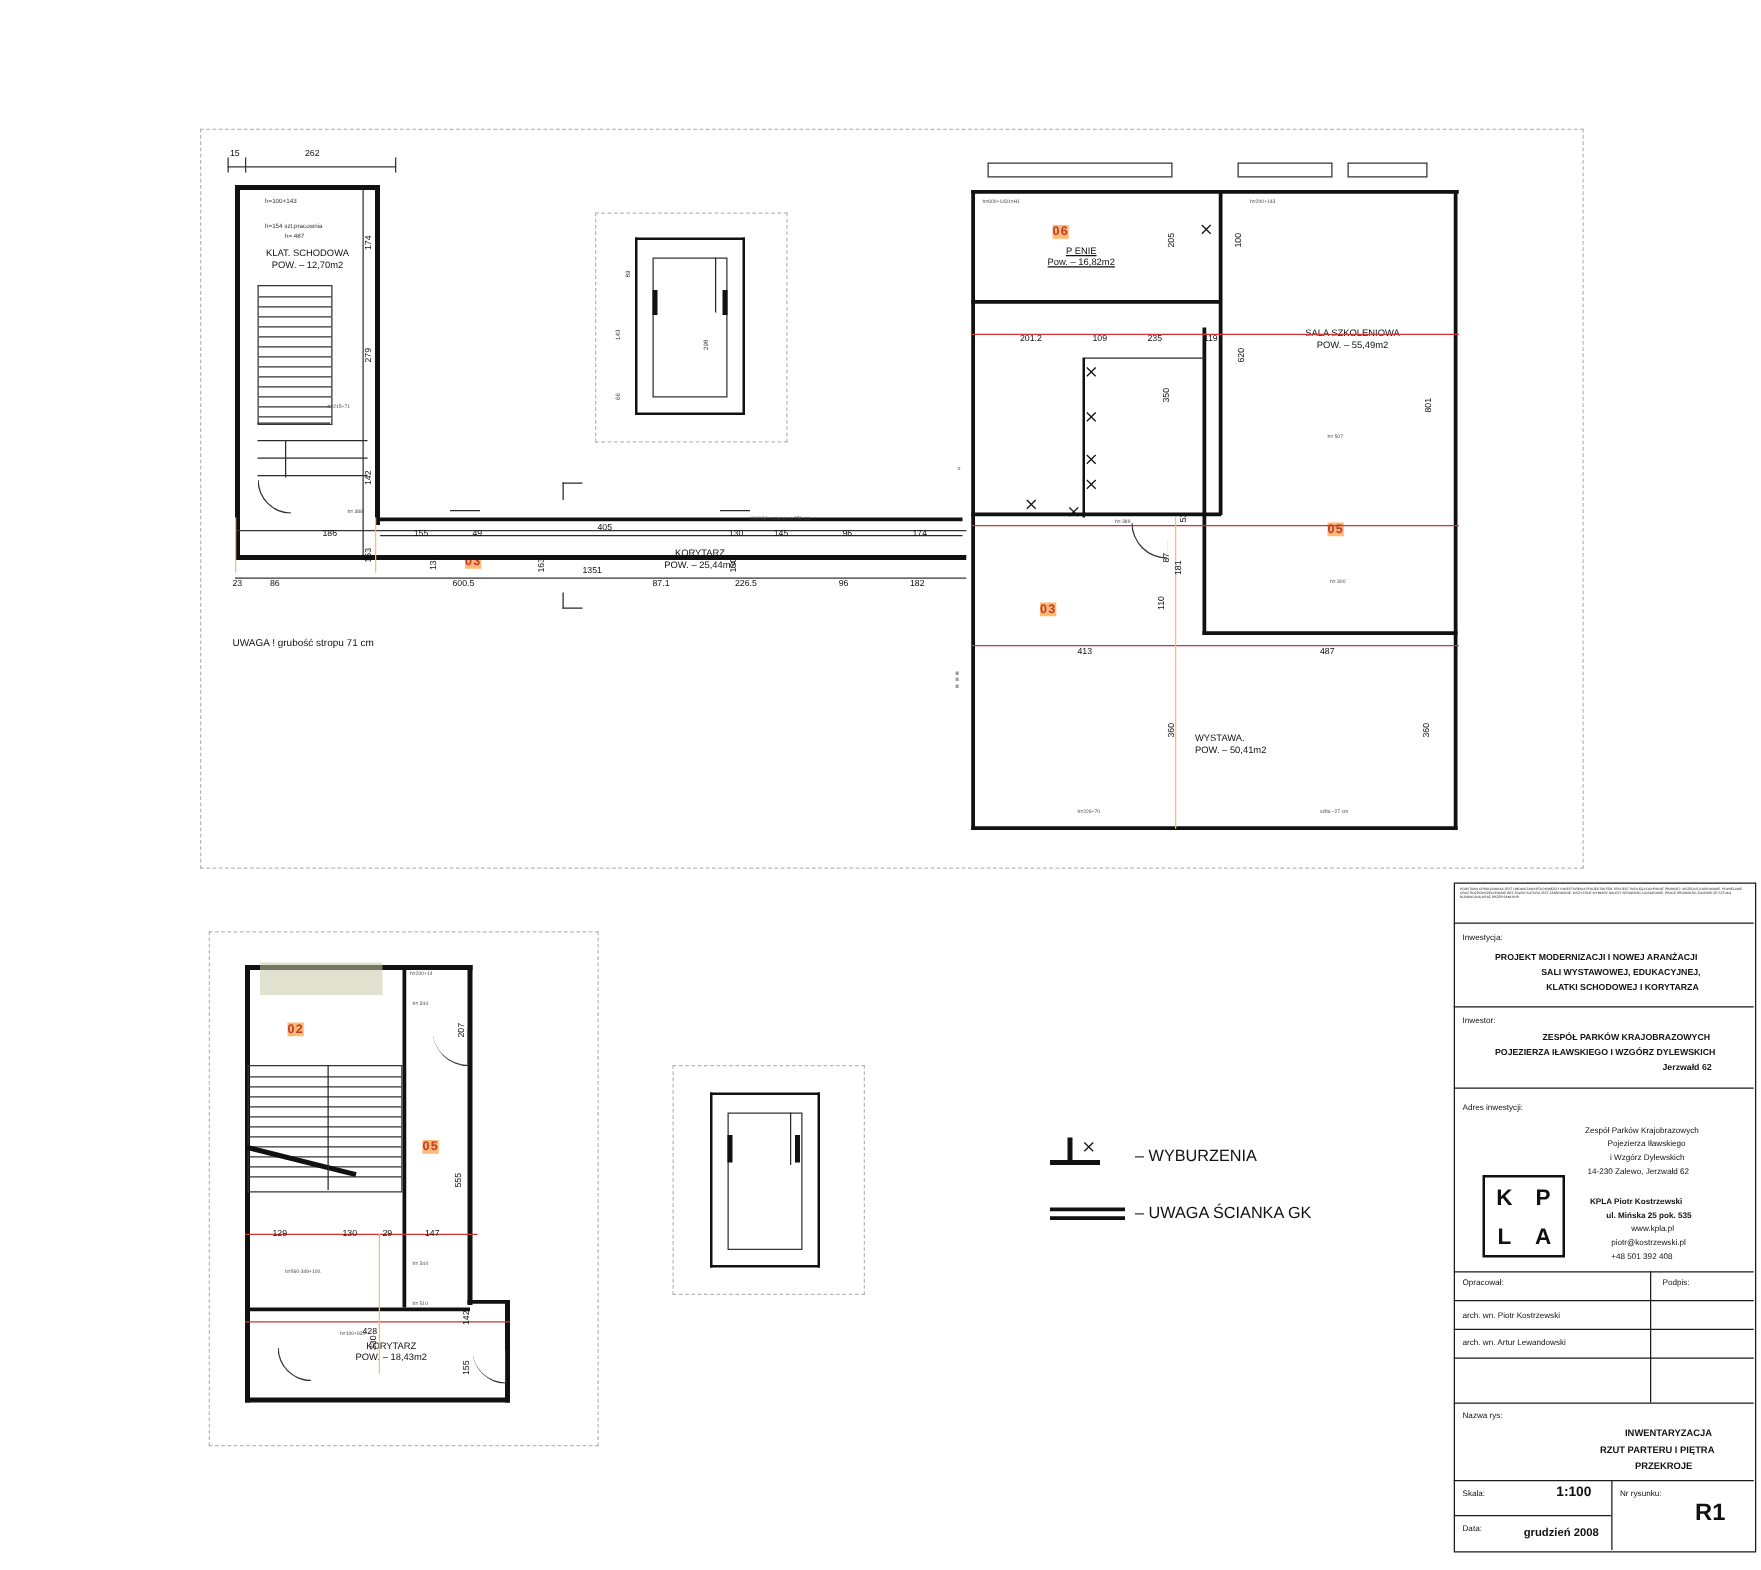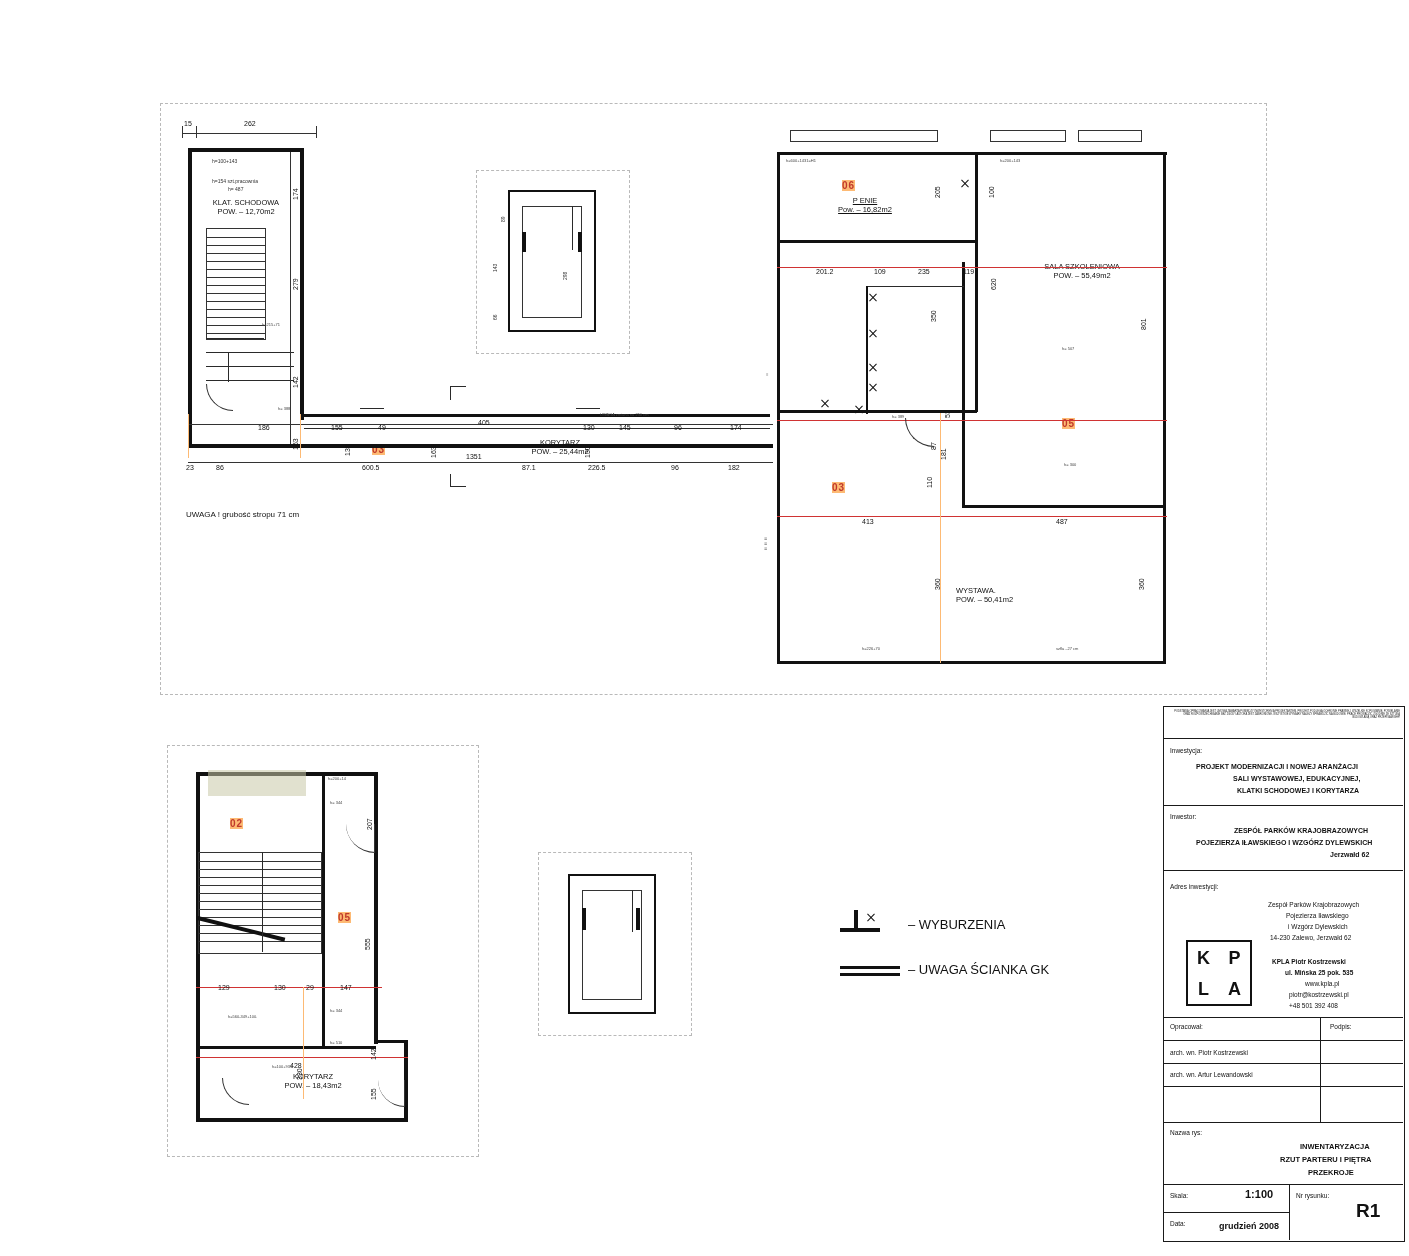--- a/index.html
+++ b/index.html
@@ -14,21 +14,21 @@
   .vdim{position:absolute;background:#333;width:1px;}
   .lbl{position:absolute;font-size:7px;line-height:8px;color:#111;white-space:nowrap;}
   .lbl.tiny{font-size:5px;line-height:6px;color:#333;}
   .lbl.micro{font-size:4px;line-height:5px;color:#444;}
   .roomname{position:absolute;font-size:7.5px;line-height:9px;text-align:center;white-space:nowrap;}
   .roomnum{position:absolute;font-size:10px;font-weight:bold;letter-spacing:1px;}
   .vert{transform-origin:left top;}
   .tblock{position:absolute;border:1px solid #1a1a1a;}
   .tline{position:absolute;background:#1a1a1a;height:1px;}
   .tvline{position:absolute;background:#1a1a1a;width:1px;}
-  .tb-txt{position:absolute;font-size:7px;line-height:9px;color:#111;text-align:right;}
+  .tb-txt{position:absolute;font-size:7px;line-height:9px;color:#111;}
   .tb-b{font-weight:bold;}
   .legend-txt{position:absolute;font-size:13px;color:#111;white-space:nowrap;}
   .kpla{position:absolute;border:2px solid #111;display:flex;flex-wrap:wrap;align-items:center;justify-content:center;}
   .kpla span{width:50%;text-align:center;font-size:18px;font-weight:bold;line-height:22px;}
   .stair{position:absolute;}
   .stair i{position:absolute;background:#333;height:1px;left:0;right:0;display:block;}
   .door{position:absolute;border:1px solid #333;border-radius:0 0 0 100%;}
   .xmark{position:absolute;width:10px;height:10px;}
   .xmark:before,.xmark:after{content:"";position:absolute;left:0;top:50%;width:100%;height:1px;background:#111;}
   .xmark:before{transform:rotate(45deg);}

